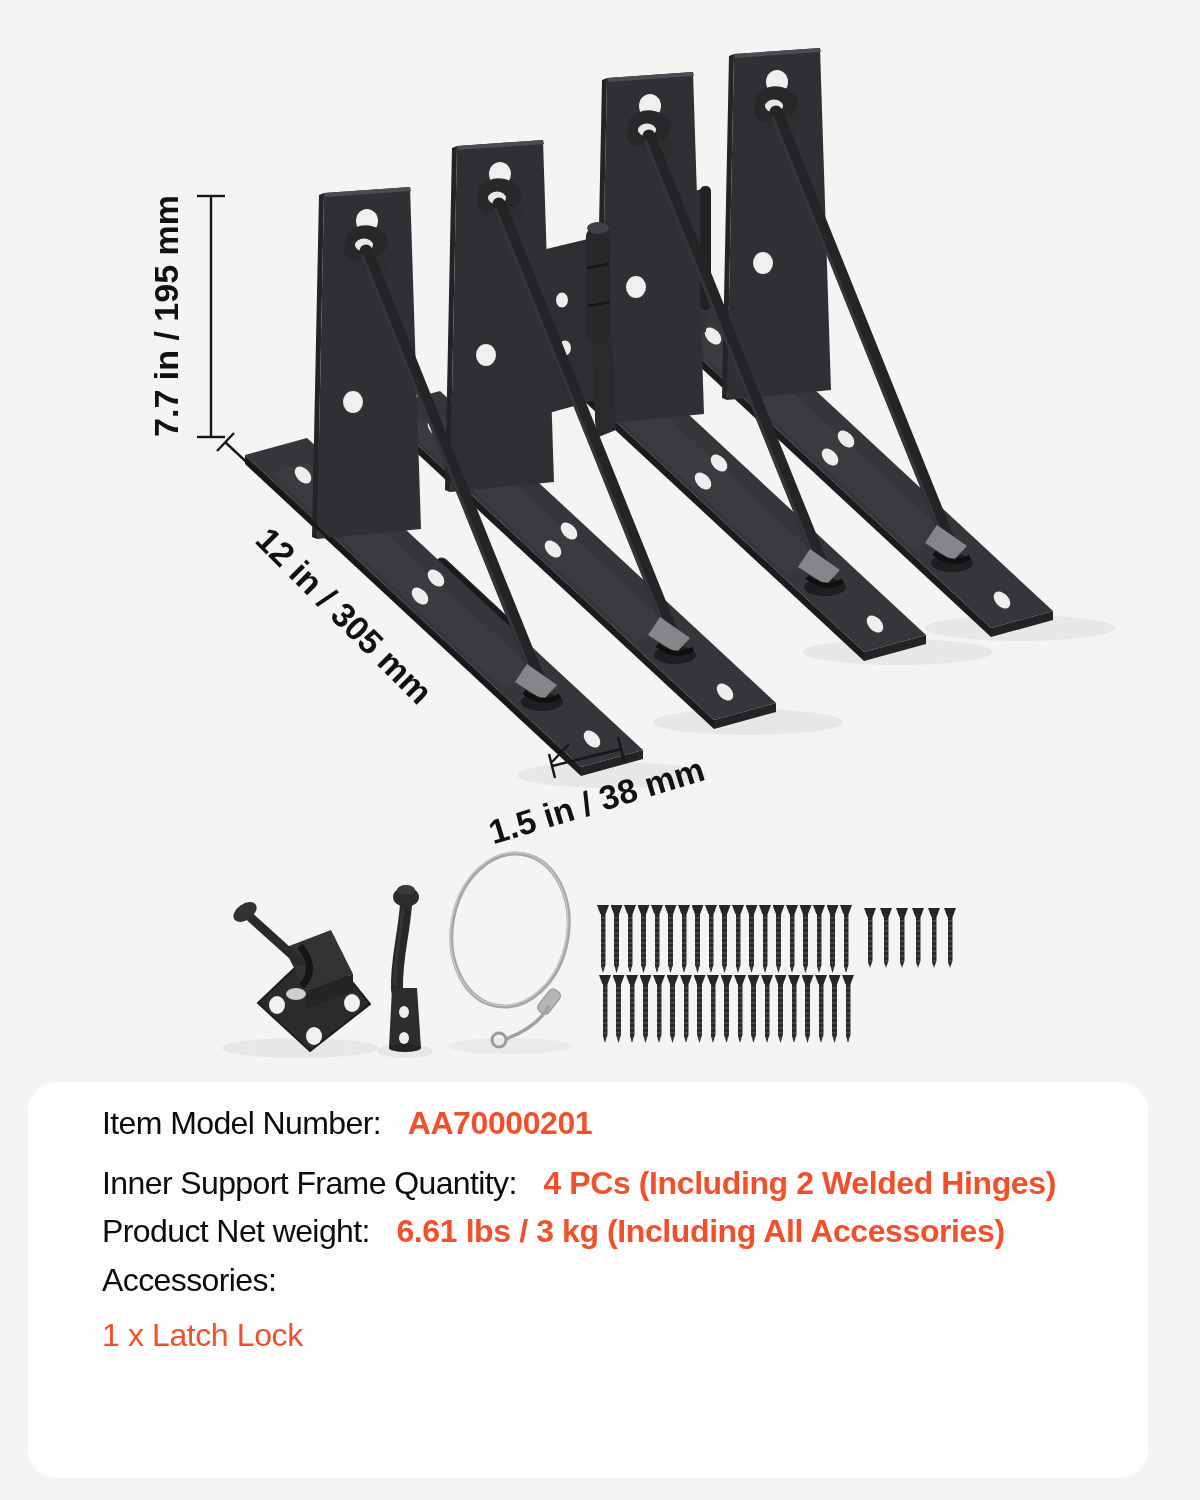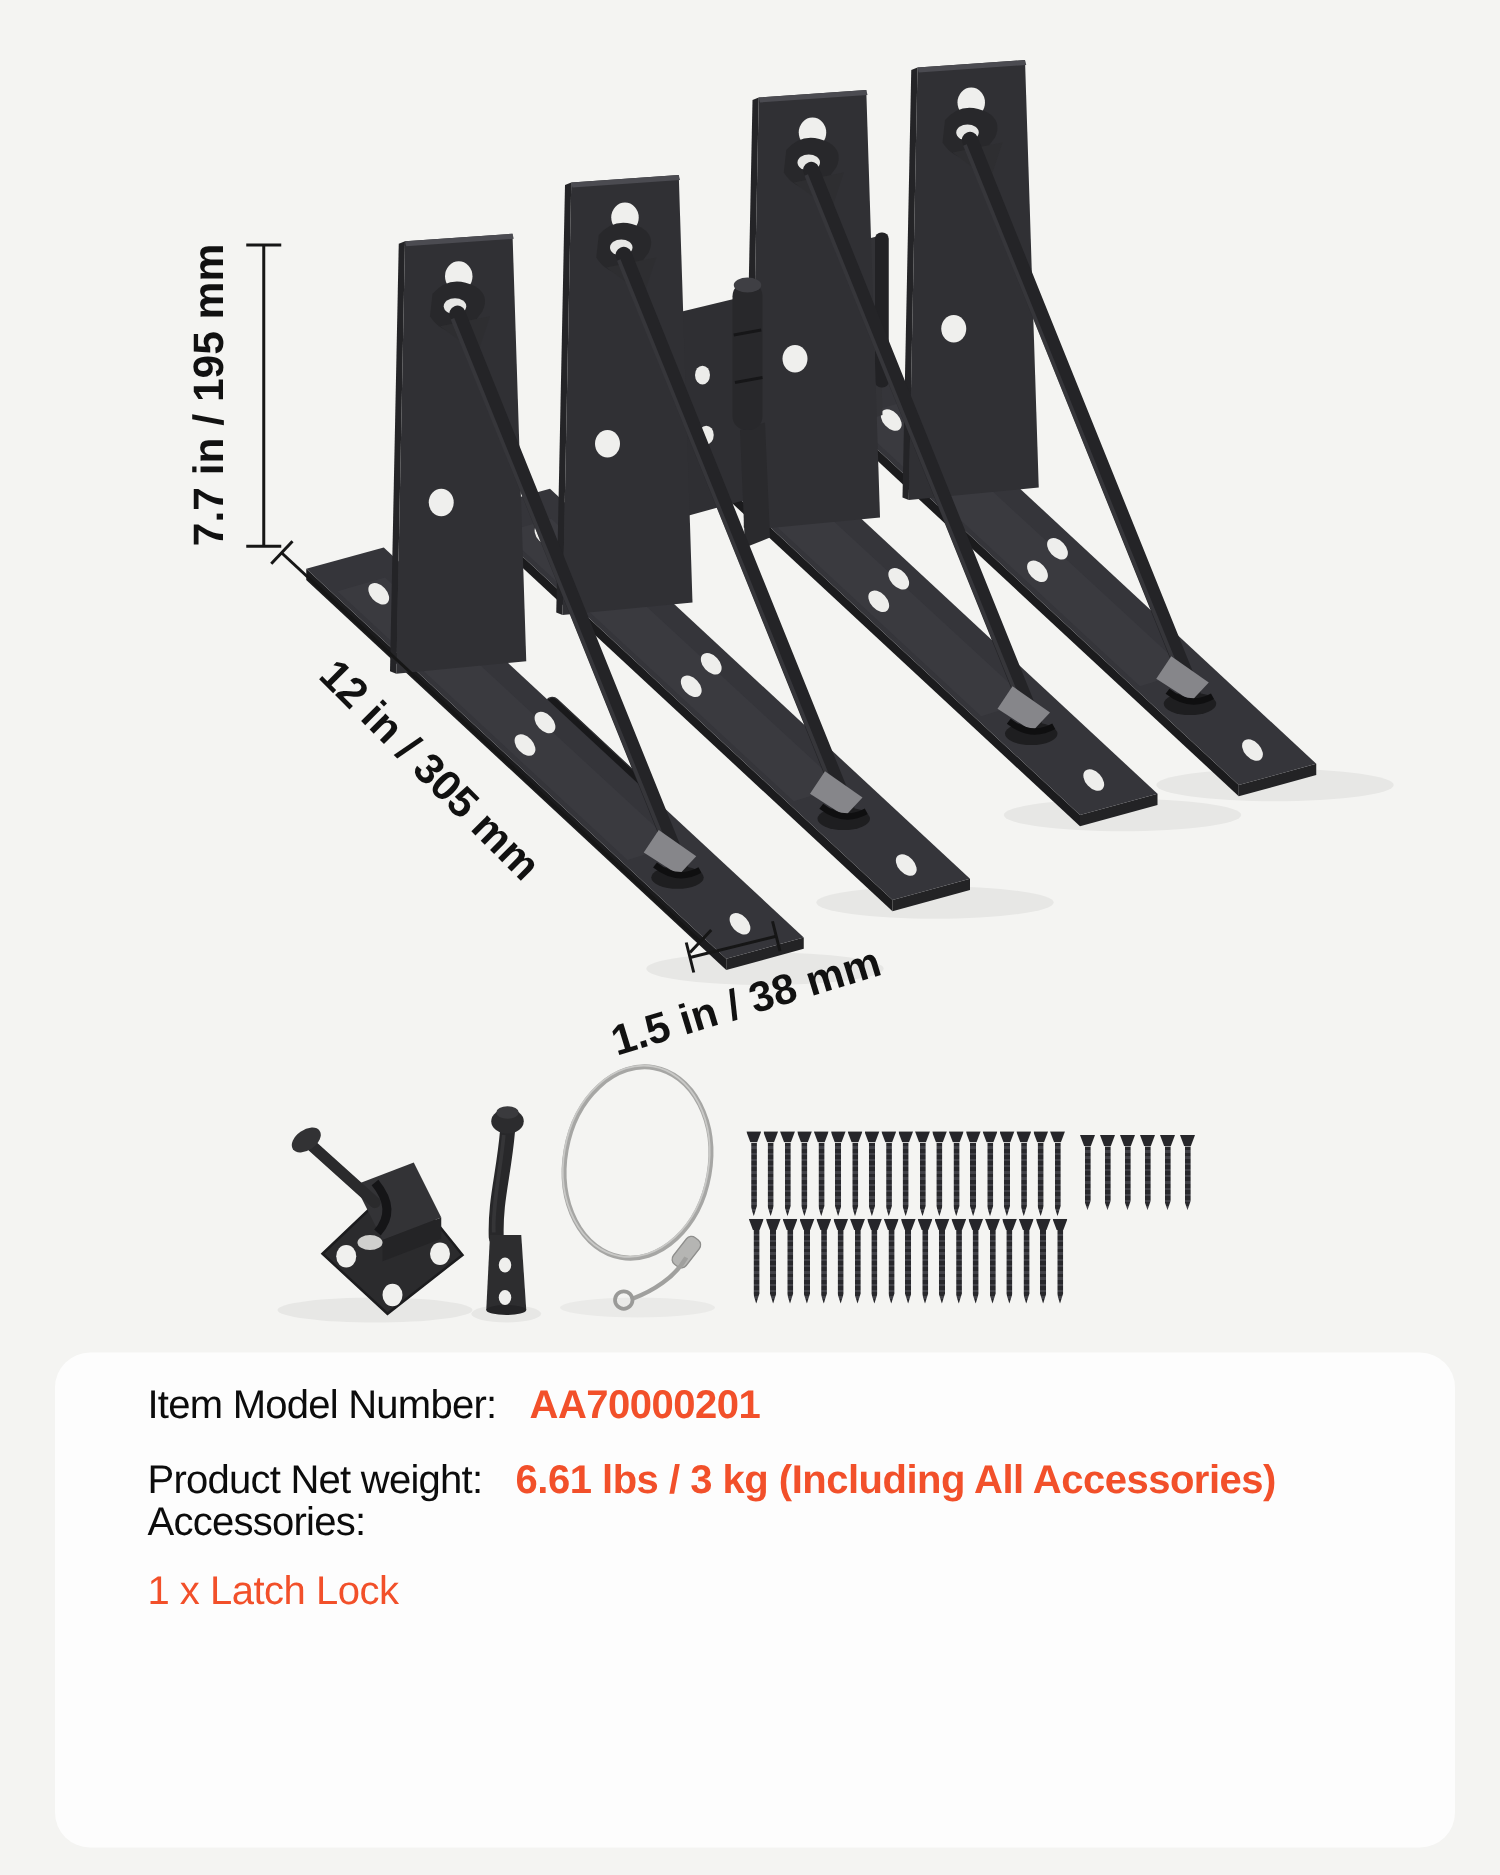--- a/index.html
+++ b/index.html
@@ -16,28 +16,28 @@
   .screw{width:12px;}
   .screw::before{content:"";display:block;margin:0 auto;width:12px;height:9px;background:#26262a;
     clip-path:polygon(0 0,100% 0,72% 100%,28% 100%);}
   .screw::after{content:"";display:block;margin:0 auto;width:5px;
     background:repeating-linear-gradient(180deg,#28282c 0 3px,#414147 3px 5px);
     clip-path:polygon(0 0,100% 0,100% 86%,50% 100%,0 86%);}
   .long .screw::after{height:59px;}
   .short .screw::after{height:51px;}
 
   
-  .panel{position:absolute;left:44px;top:1082px;width:1120px;height:396px;background:#fdfdfd;
+  .panel{position:absolute;left:28px;top:1082px;width:1120px;height:396px;background:#fdfdfd;
     border-radius:28px;box-sizing:border-box;padding:24px 0 0 74px;}
   .spec-line{font-size:32px;line-height:34px;letter-spacing:-0.6px;color:#0c0c0c;white-space:nowrap;}
   .spec-line .val{color:#f2502a;font-weight:700;letter-spacing:-0.4px;}
   .row1{position:relative;margin-bottom:26px;}
   .row1 .right-pair{position:absolute;left:703px;top:0;}
   .row2{margin-bottom:14px;}
-  .row3{margin-bottom:0;}
+  .row3{margin-bottom:15px;}
   .row4{margin-bottom:21px;}
   .acc-item{font-size:32px;line-height:34px;color:#f2502a;font-weight:400;letter-spacing:-0.4px;
     margin-bottom:9px;white-space:nowrap;}
   .gap6{display:inline-block;width:10px;}
 </style>
 </head>
 <body>
 
 <div class="stage">
 
@@ -223,20 +223,25 @@
       <div class="screw"></div>
       <div class="screw"></div>
     </div>
 
   <section class="panel">
     <div class="spec-line row1">
       <span class="lbl">Item Model Number:</span>
       <span class="gap6"></span>
       <span class="val">AA70000201</span>
     </div>
+    <div class="spec-line row2">
+      <span class="lbl">Inner Support Frame Quantity:</span>
+      <span class="gap6"></span>
+      <span class="val">4 PCs (Including 2 Welded Hinges)</span>
+    </div>
     <div class="spec-line row3">
       <span class="lbl">Product Net weight:</span>
       <span class="gap6"></span>
       <span class="val">6.61 lbs / 3 kg (Including All Accessories)</span>
     </div>
     <div class="spec-line row4">Accessories:</div>
     <div class="acc-item">1 x Latch Lock</div>
   </section>
 
 </div>

